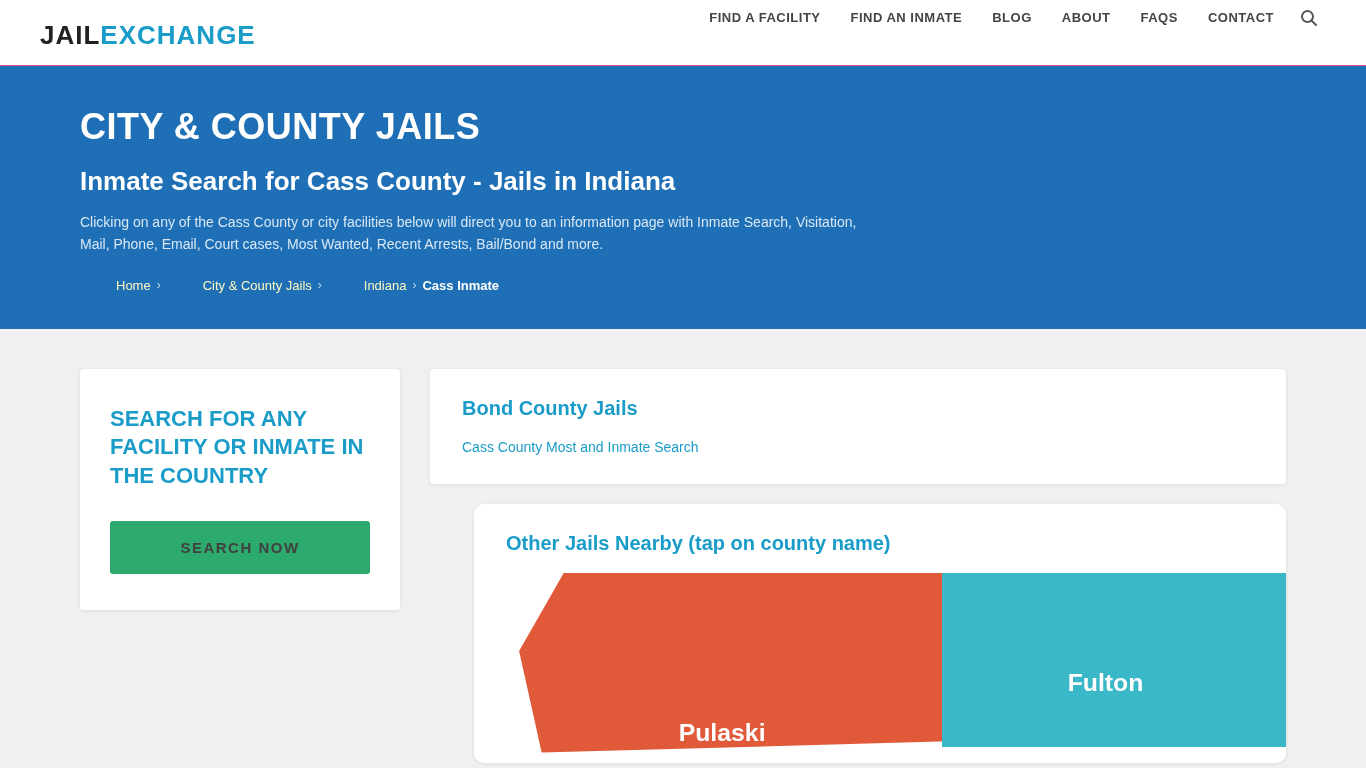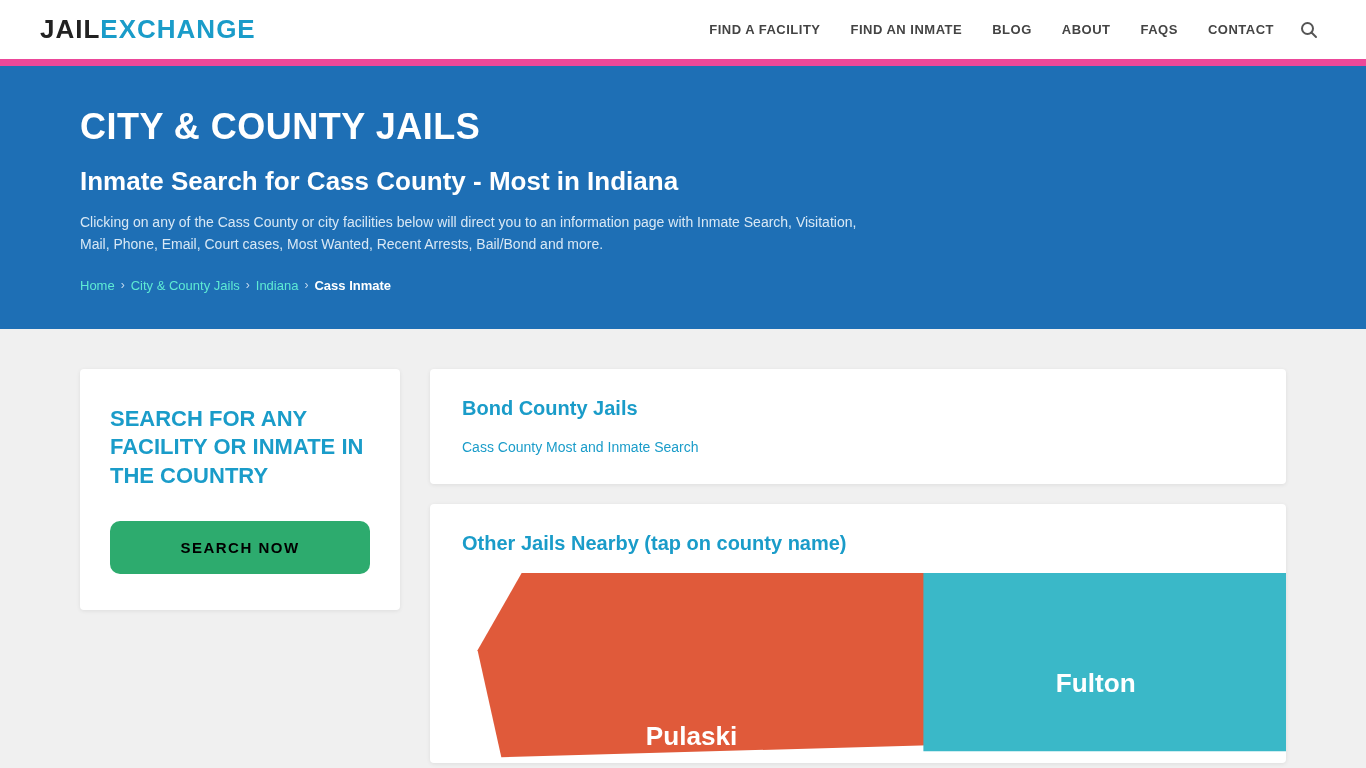--- a/index.html
+++ b/index.html
@@ -1,25 +1,25 @@
 <!DOCTYPE html>
 <html><head>
   <meta charset="utf-8">
   <style>
     * { margin: 0; padding: 0; box-sizing: border-box; }
     body { font-family: Arial, Helvetica, sans-serif; background: #f0f0f0; }
 
     
     #header {
       background: #fff;
-      border-bottom: 7px solid #ec4899;
-      display: flex;
-      align-items: center;
+      border-bottom: 1px solid #ec4899;
+      display: flex;
+      align-items: flex-end;
       justify-content: space-between;
-      padding: 4px 40px;
+      padding: 14px 40px;
       height: 66px;
     }
     #logo {
       font-size: 26px;
       font-weight: 900;
       letter-spacing: 1px;
       text-transform: uppercase;
       color: #222;
       text-decoration: none;
     }
@@ -77,23 +77,24 @@
       margin-bottom: 22px;
     }
     #breadcrumb {
       display: flex;
       align-items: center;
       gap: 6px;
       font-size: 13px;
       color: #c0d8ee;
     }
     .breadcrumb-item {
-      color: #5eead4;
-      cursor: pointer;
-      text-decoration: none;
+      color: #fef9c3;
+      cursor: pointer;
+      text-decoration: none;
+      margin-left: 36px;
     }
     .breadcrumb-active {
       color: #fff;
       font-weight: 600;
     }
     .breadcrumb-sep {
       color: #c0d8ee;
       font-size: 12px;
     }
 
@@ -120,30 +121,30 @@
     #search-prompt {
       font-size: 22px;
       font-weight: 800;
       color: #1a9cc9;
       text-transform: uppercase;
       line-height: 1.3;
       margin-bottom: 30px;
     }
     #search-now-btn {
       background: #2dab6e;
-      color: #000000;
+      color: #404040;
       font-size: 15px;
       font-weight: 700;
       text-transform: uppercase;
       letter-spacing: 1.5px;
       border: none;
       width: 100%;
       padding: 18px 0;
       cursor: pointer;
-      border-radius: 10px;
+      border-radius: 3px;
     }
 
     
     #right-panel {
       flex: 1;
       display: flex;
       flex-direction: column;
       gap: 20px;
     }
 
@@ -163,24 +164,25 @@
     .card-link {
       font-size: 14px;
       color: #1a9cc9;
       cursor: pointer;
       text-decoration: none;
     }
 
     
     #map-card {
       background: #fff;
-      border-radius: 4px;
+      border-radius: 10px;
       padding: 28px 32px 0 32px;
       box-shadow: 0 1px 4px rgba(0,0,0,0.08);
       overflow: hidden;
+      margin-left: 44px;
     }
     #map-title {
       font-size: 20px;
       font-weight: 700;
       color: #1a9cc9;
       margin-bottom: 18px;
     }
 
     #map-visual {
       position: relative;
@@ -213,21 +215,21 @@
       <svg width="18" height="18" viewBox="0 0 18 18" fill="none">
         <circle cx="7.5" cy="7.5" r="5.5" stroke="#555" stroke-width="2"></circle>
         <line x1="11.5" y1="11.5" x2="16" y2="16" stroke="#555" stroke-width="2" stroke-linecap="round"></line>
       </svg>
     </span>
   </nav>
 </header>
 
 <section id="hero">
   <h1 id="hero-title">CITY &amp; COUNTY JAILS</h1>
-  <h2 id="hero-subtitle">Inmate Search for Cass County - Most in Indiana</h2>
+  <h2 id="hero-subtitle">Inmate Search for Cass County - Jails in Indiana</h2>
   <p id="hero-description">Clicking on any of the Cass County or city facilities below will direct you to an information page with Inmate Search, Visitation, Mail, Phone, Email, Court cases, Most Wanted, Recent Arrests, Bail/Bond and more.</p>
   <div id="breadcrumb">
     <a class="breadcrumb-item">Home</a>
     <span class="breadcrumb-sep">›</span>
     <a class="breadcrumb-item">City &amp; County Jails</a>
     <span class="breadcrumb-sep">›</span>
     <a class="breadcrumb-item">Indiana</a>
     <span class="breadcrumb-sep">›</span>
     <span class="breadcrumb-active">Cass Inmate</span>
   </div>

